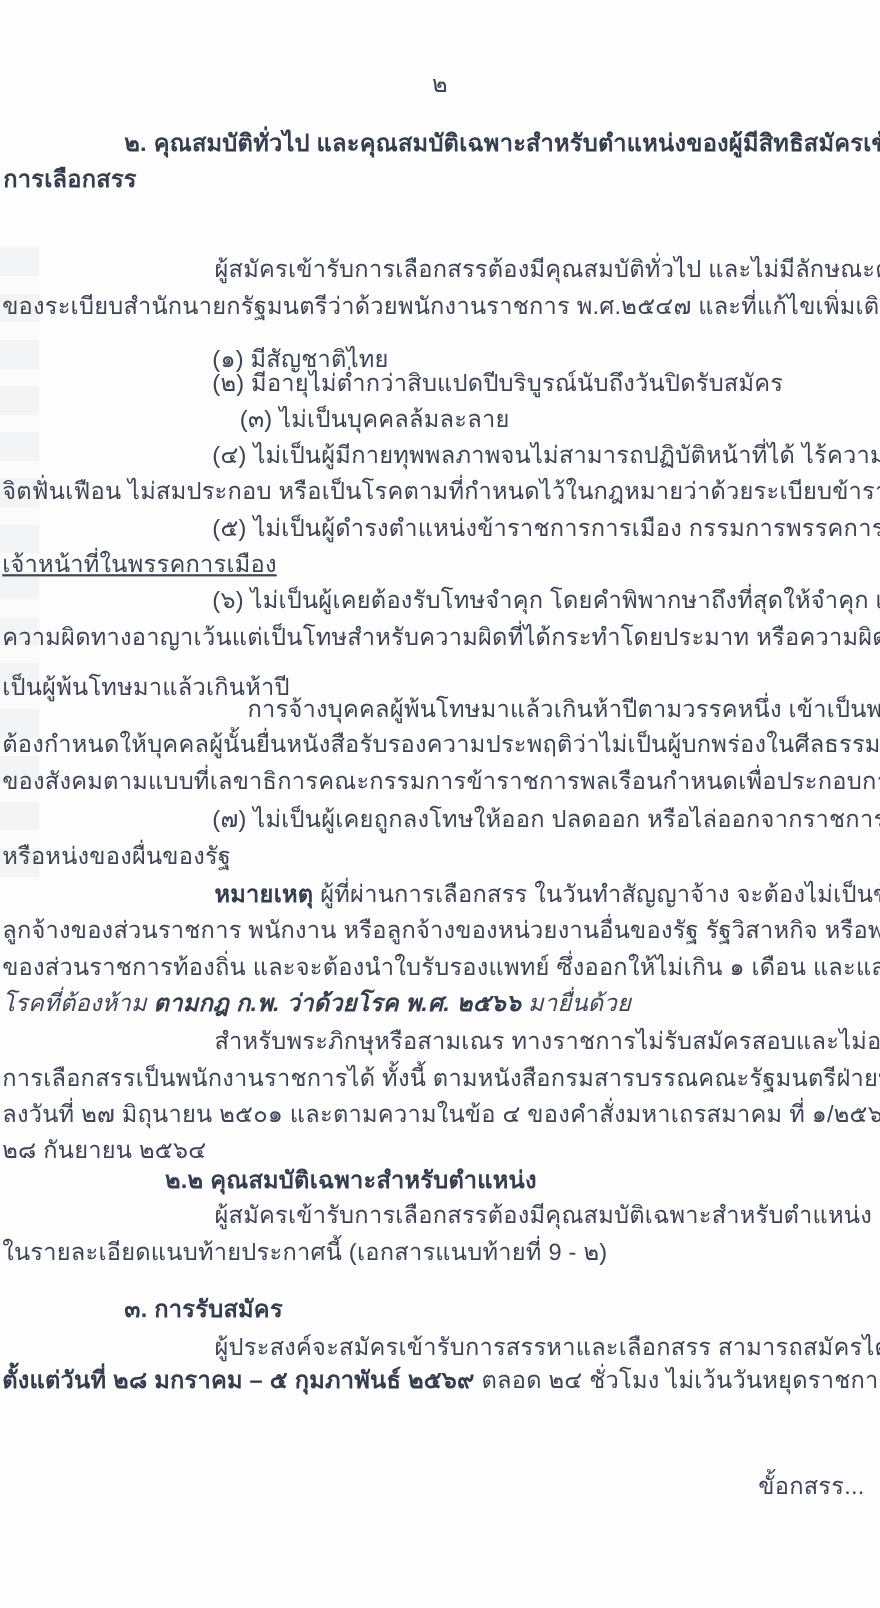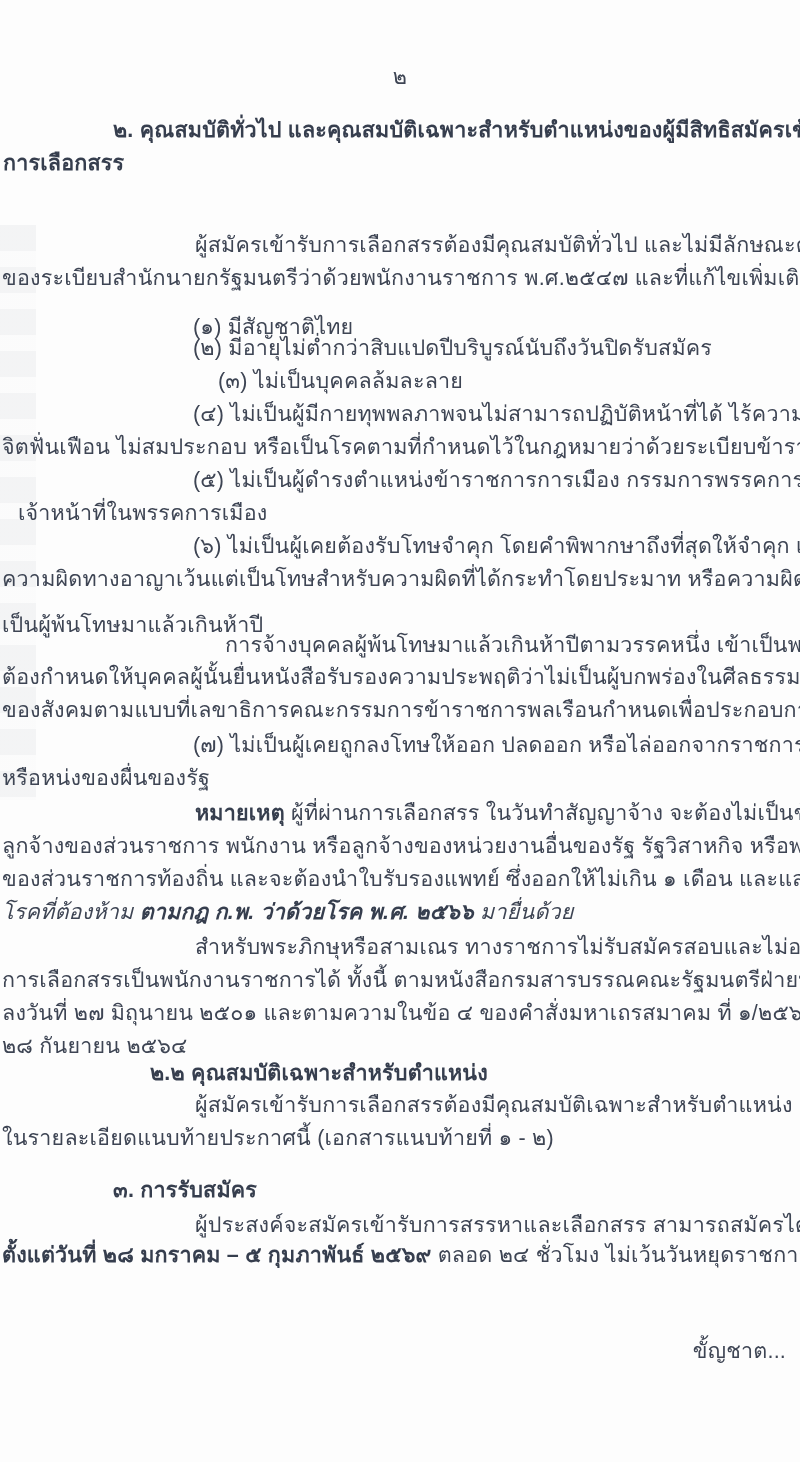--- a/index.html
+++ b/index.html
@@ -35,37 +35,37 @@
     <div class="line" style="top: 115px; left: 113px;"><span class="b">๒. คุณสมบัติทั่วไป และคุณสมบัติเฉพาะสำหรับตำแหน่งของผู้มีสิทธิสมัครเข้ารับ</span></div>
     <div class="line" style="top: 148px; left: 3px;"><span class="b">การเลือกสรร</span></div>
     <div class="line" style="top: 230px; left: 195px;"><span>ผู้สมัครเข้ารับการเลือกสรรต้องมีคุณสมบัติทั่วไป และไม่มีลักษณะต้องห้ามตามข้อ ๘</span></div>
     <div class="line" style="top: 263px; left: 2px;"><span>ของระเบียบสำนักนายกรัฐมนตรีว่าด้วยพนักงานราชการ พ.ศ.๒๕๔๗  และที่แก้ไขเพิ่มเติม ดังต่อไปนี้</span></div>
     <div class="line" style="top: 312px; left: 193px;"><span>(๑) มีสัญชาติไทย</span></div>
     <div class="line" style="top: 333px; left: 193px;"><span>(๒) มีอายุไม่ต่ำกว่าสิบแปดปีบริบูรณ์นับถึงวันปิดรับสมัคร</span></div>
     <div class="line" style="top: 366px; left: 198px; margin-left: 20px;"><span>(๓) ไม่เป็นบุคคลล้มละลาย</span></div>
     <div class="line" style="top: 399px; left: 193px;"><span>(๔) ไม่เป็นผู้มีกายทุพพลภาพจนไม่สามารถปฏิบัติหน้าที่ได้ ไร้ความสามารถ หรือ</span></div>
     <div class="line" style="top: 432px; left: 2px;"><span>จิตฟั่นเฟือน ไม่สมประกอบ หรือเป็นโรคตามที่กำหนดไว้ในกฎหมายว่าด้วยระเบียบข้าราชการพลเรือน</span></div>
     <div class="line" style="top: 465px; left: 193px;"><span>(๕) ไม่เป็นผู้ดำรงตำแหน่งข้าราชการการเมือง กรรมการพรรคการเมือง หรือ</span></div>
-    <div class="line" style="top: 498px; left: 18px;"><span>เจ้าหน้าที่ในพรรคการเมือง</span></div>
+    <div class="line" style="top: 498px; left: 2px; text-decoration: underline;"><span>เจ้าหน้าที่ในพรรคการเมือง</span></div>
     <div class="line" style="top: 531px; left: 193px;"><span>(๖) ไม่เป็นผู้เคยต้องรับโทษจำคุก โดยคำพิพากษาถึงที่สุดให้จำคุก เพราะกระทำ</span></div>
     <div class="line" style="top: 564px; left: 2px;"><span>ความผิดทางอาญาเว้นแต่เป็นโทษสำหรับความผิดที่ได้กระทำโดยประมาท หรือความผิดลหุโทษ หรือ</span></div>
     <div class="line" style="top: 594px; left: 2px; margin-top: 16px;"><span>เป็นผู้พ้นโทษมาแล้วเกินห้าปี</span></div>
     <div class="line" style="top: 630px; left: 225px;"><span>การจ้างบุคคลผู้พ้นโทษมาแล้วเกินห้าปีตามวรรคหนึ่ง เข้าเป็นพนักงานราชการ</span></div>
     <div class="line" style="top: 662px; left: 2px;"><span>ต้องกำหนดให้บุคคลผู้นั้นยื่นหนังสือรับรองความประพฤติว่าไม่เป็นผู้บกพร่องในศีลธรรมอันดีจนเป็นที่น่ารังเกียจ</span></div>
     <div class="line" style="top: 695px; left: 2px;"><span>ของสังคมตามแบบที่เลขาธิการคณะกรรมการข้าราชการพลเรือนกำหนดเพื่อประกอบการพิจารณาด้วย</span></div>
     <div class="line" style="top: 730px; left: 193px;"><span>(๗) ไม่เป็นผู้เคยถูกลงโทษให้ออก ปลดออก หรือไล่ออกจากราชการ รัฐวิสาหกิจ</span></div>
     <div class="line" style="top: 763px; left: 2px;"><span>หรือหน่งของผื่นของรัฐ</span></div>
     <div class="line" style="top: 798px; left: 195px;"><span class="b">หมายเหตุ</span><span>  ผู้ที่ผ่านการเลือกสรร ในวันทำสัญญาจ้าง จะต้องไม่เป็นข้าราชการ หรือ</span></div>
     <div class="line" style="top: 831px; left: 2px;"><span>ลูกจ้างของส่วนราชการ พนักงาน หรือลูกจ้างของหน่วยงานอื่นของรัฐ รัฐวิสาหกิจ หรือพนักงาน หรือลูกจ้าง</span></div>
     <div class="line" style="top: 864px; left: 2px;"><span>ของส่วนราชการท้องถิ่น และจะต้องนำใบรับรองแพทย์ ซึ่งออกให้ไม่เกิน ๑ เดือน และแสดงว่าไม่เป็น</span></div>
     <div class="line" style="top: 897px; left: 2px; font-style: italic;"><span>โรคที่ต้องห้าม </span><span class="b">ตามกฎ ก.พ. ว่าด้วยโรค พ.ศ. ๒๕๖๖</span><span> มายื่นด้วย</span></div>
     <div class="line" style="top: 932px; left: 195px;"><span>สำหรับพระภิกษุหรือสามเณร ทางราชการไม่รับสมัครสอบและไม่อาจให้เข้ารับ</span></div>
     <div class="line" style="top: 965px; left: 2px;"><span>การเลือกสรรเป็นพนักงานราชการได้ ทั้งนี้ ตามหนังสือกรมสารบรรณคณะรัฐมนตรีฝ่ายบริหาร ที่ น.ว. ๘๙/๒๕๐๑</span></div>
     <div class="line" style="top: 998px; left: 2px;"><span>ลงวันที่ ๒๗ มิถุนายน ๒๕๐๑ และตามความในข้อ ๔ ของคำสั่งมหาเถรสมาคม ที่ ๑/๒๕๖๔ สั่ง ณ วันที่</span></div>
     <div class="line" style="top: 1031px; left: 2px;"><span>๒๘ กันยายน ๒๕๖๔</span></div>
     <div class="line" style="top: 1058px; left: 150px;"><span class="b">๒.๒  คุณสมบัติเฉพาะสำหรับตำแหน่ง</span></div>
     <div class="line" style="top: 1090px; left: 195px;"><span>ผู้สมัครเข้ารับการเลือกสรรต้องมีคุณสมบัติเฉพาะสำหรับตำแหน่ง ตามที่ระบุไว้</span></div>
-    <div class="line" style="top: 1123px; left: 2px;"><span>ในรายละเอียดแนบท้ายประกาศนี้ (เอกสารแนบท้ายที่ ๑ - ๒)</span></div>
+    <div class="line" style="top: 1123px; left: 2px;"><span>ในรายละเอียดแนบท้ายประกาศนี้ (เอกสารแนบท้ายที่ 9 - ๒)</span></div>
     <div class="line" style="top: 1175px; left: 113px;"><span class="b">๓. การรับสมัคร</span></div>
     <div class="line" style="top: 1210px; left: 195px;"><span>ผู้ประสงค์จะสมัครเข้ารับการสรรหาและเลือกสรร สามารถสมัครได้ทางอินเทอร์เน็ต</span></div>
     <div class="line" style="top: 1240px; left: 2px;"><span class="b">ตั้งแต่วันที่ ๒๘ มกราคม – ๕ กุมภาพันธ์ ๒๕๖๙</span><span> ตลอด ๒๔ ชั่วโมง ไม่เว้นวันหยุดราชการ โดยดำเนินการ</span></div>
-    <div class="line right" style="top: 1336px;"><span>ขั้ญชาต...</span></div>
+    <div class="line right" style="top: 1336px;"><span>ขั้อกสรร...</span></div>
   </div>
 
 </body></html>

